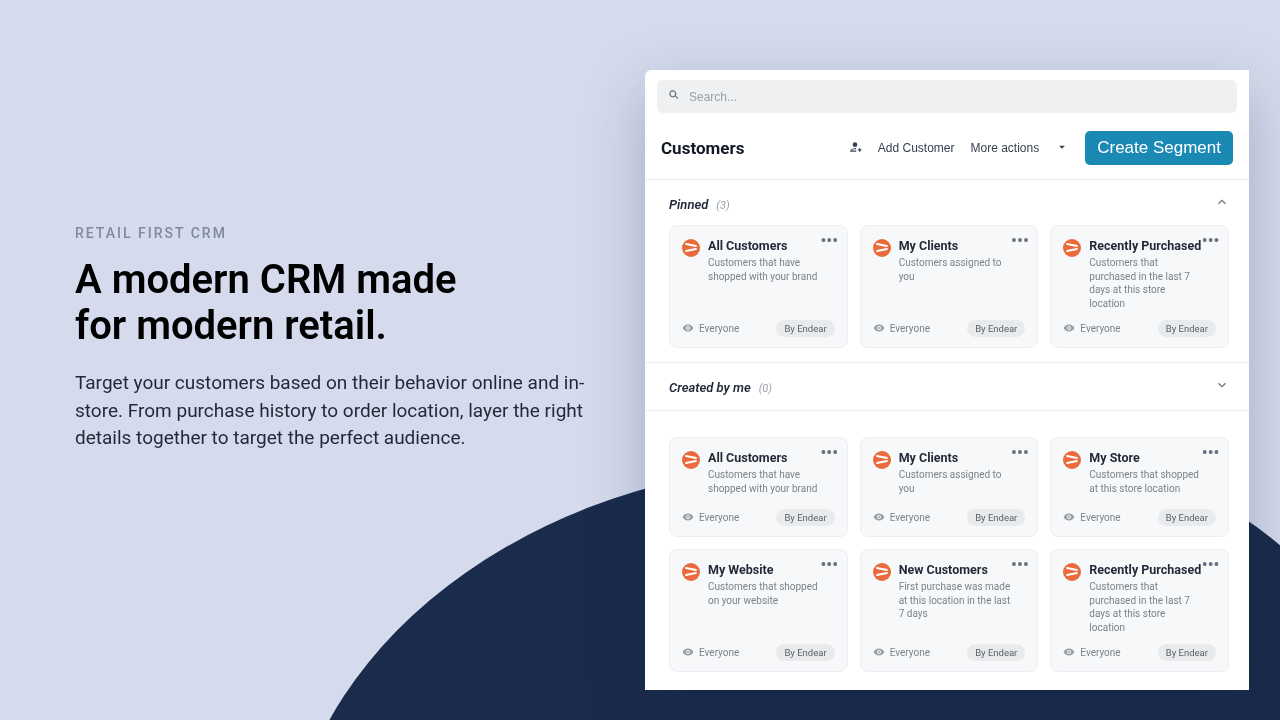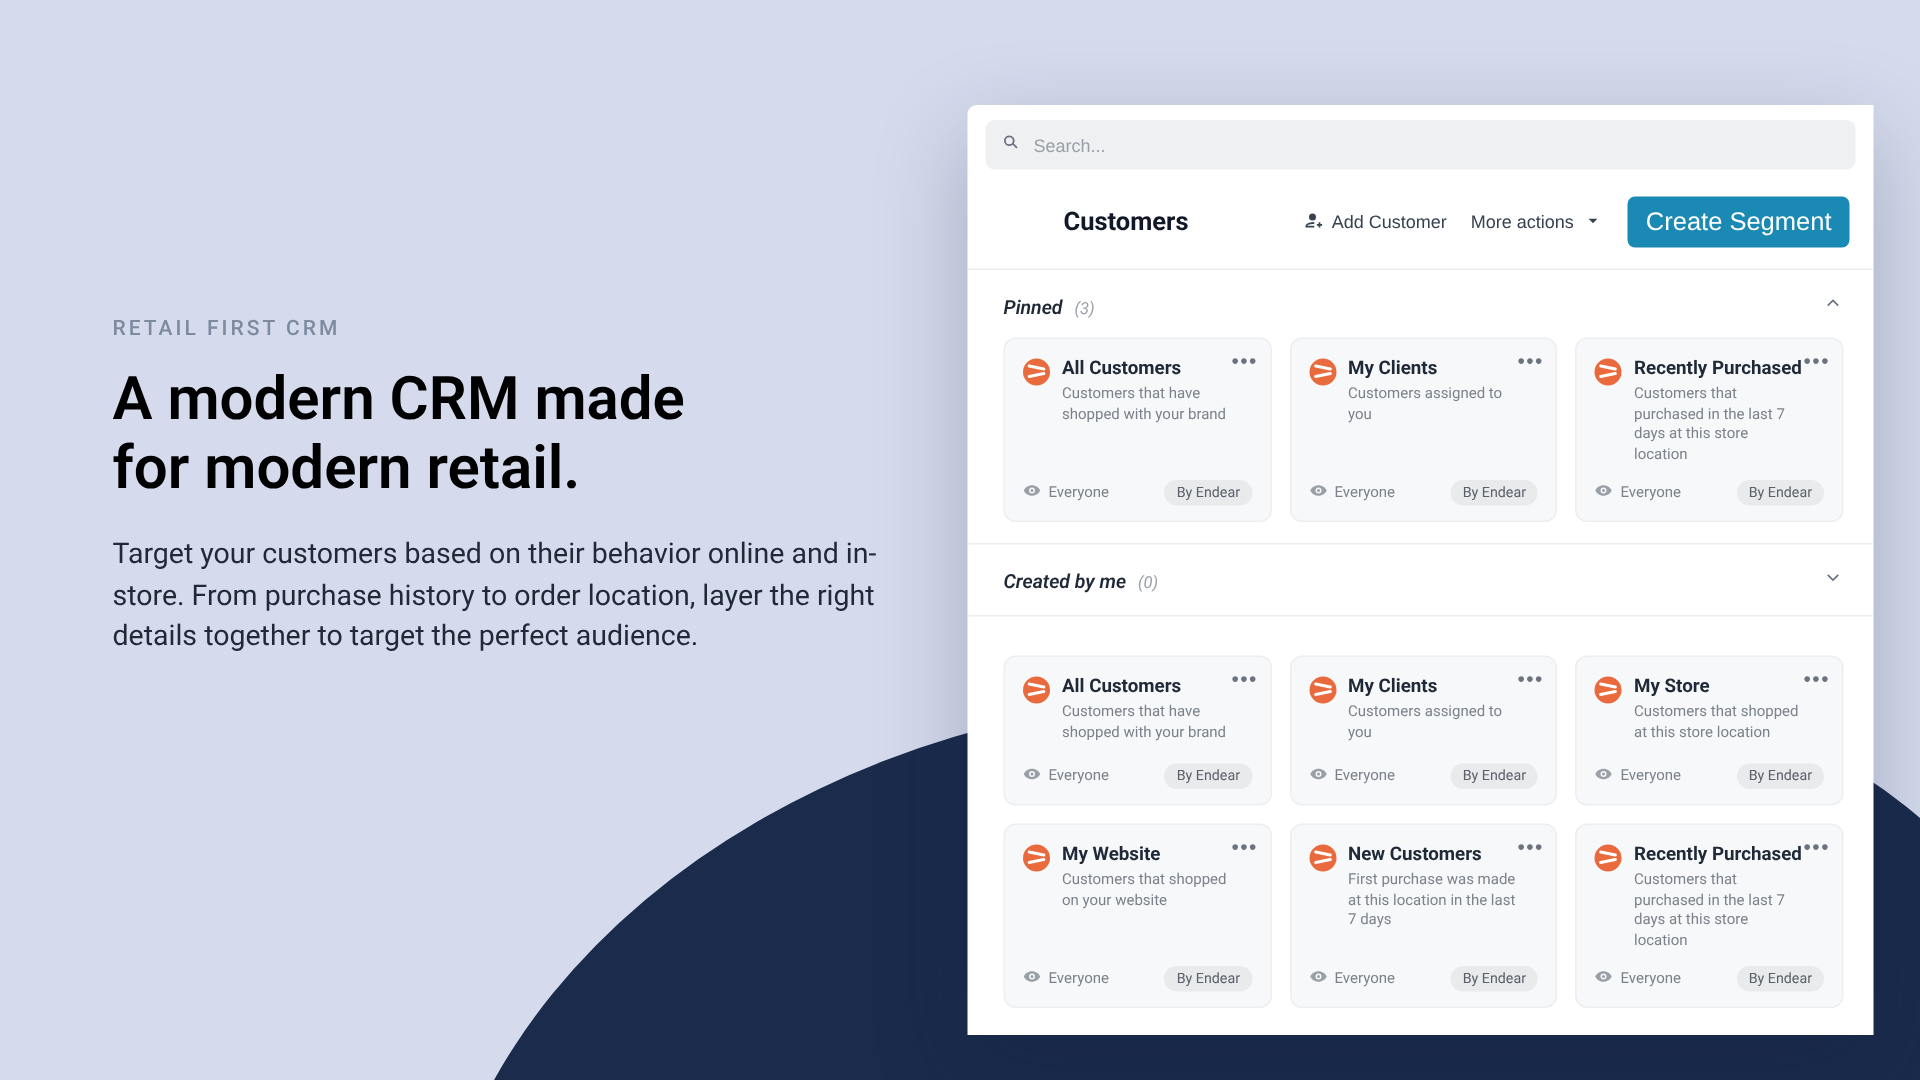--- a/index.html
+++ b/index.html
@@ -12,21 +12,21 @@
     left: 280px; top: 460px;
     width: 1100px; height: 700px;
     background: #1a2b4c;
     border-radius: 50% 45% 40% 50% / 60% 50% 45% 50%;
     transform: rotate(-8deg);
   }
 
   
   .promo {
     position: absolute;
-    left: 75px; top: 211px;
+    left: 75px; top: 225px;
     width: 520px;
     color: #1f2a37;
   }
   .promo .eyebrow {
     font-size: 14px; letter-spacing: 2px; color: #7d8aa0;
     font-weight: 500; margin-bottom: 16px;
   }
   .promo h1 {
     font-size: 40px; line-height: 1.15; font-weight: 600;
     color: #000000; margin-bottom: 20px;
@@ -57,26 +57,25 @@
   .search svg { width:14px; height:14px; fill:#6b7280; }
   .search input {
     border:0; outline:0; background:transparent; flex:1;
     font-size:12px; color:#374151;
   }
   .search input::placeholder { color:#9aa0a8; }
 
   .header {
     display:flex; align-items:center; justify-content:space-between;
     padding: 18px 16px 14px 16px;
-    margin-left: 48px;
   }
   .header h2 { font-size:17px; font-weight:700; color:#111827; }
   .header .actions { display:flex; align-items:center; gap:16px; }
   .linkbtn {
-    display:flex; align-items:center; gap:6px;
+    display:flex; align-items:center; gap:16px;
     font-size:12px; color:#374151; cursor:pointer; background:none; border:0;
   }
   .linkbtn svg { width:14px; height:14px; fill:#374151; }
   .primary {
     background:#1a8ab5; color:#fff; border:0; border-radius:5px;
     padding:7px 12px; font-size:17px; font-weight:500; cursor:pointer;
   }
 
   .section {
     border-top:1px solid #eceef1;

